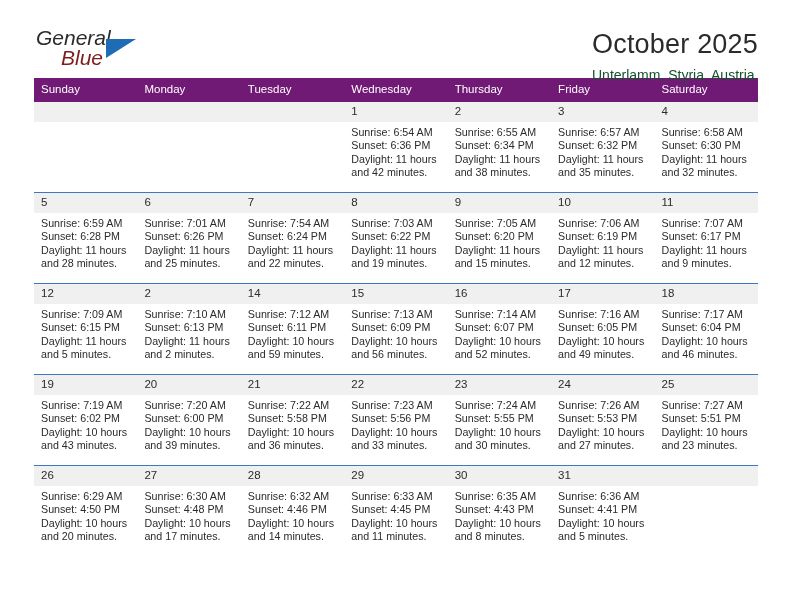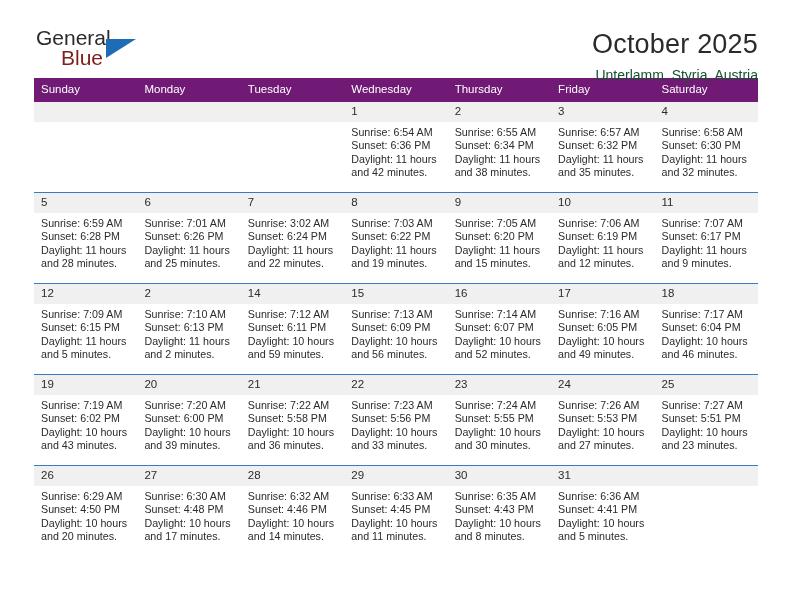--- a/index.html
+++ b/index.html
@@ -25,20 +25,21 @@
     align-items: flex-start;
     justify-content: space-between;
     padding-top: 26px;
     height: 78px;
   }
   .logo {
     position: relative;
     width: 150px;
     height: 52px;
     padding-left: 2px;
+    font-style: italic;
   }
   .logo-general {
     font-size: 21px;
     color: #2b2b2b;
     letter-spacing: 0px;
     line-height: 24px;
     display: block;
   }
   .logo-blue {
     font-size: 21px;
@@ -50,21 +51,21 @@
   }
   .logo-triangle {
     position: absolute;
     left: 72px;
     top: 13px;
     width: 0; height: 0;
     border-left: 30px solid #1d6cb5;
     border-bottom: 19px solid transparent;
   }
   .title-wrap {
-    text-align: right;
+    text-align: left;
     padding-top: 2px;
   }
   .cal-title {
     font-size: 27px;
     font-weight: normal;
     color: #2b2b2b;
     line-height: 32px;
     letter-spacing: 0.2px;
   }
   .cal-location {
@@ -225,21 +226,21 @@
                 <div>Sunrise: 7:01 AM</div>
                 <div>Sunset: 6:26 PM</div>
                 <div class="wrapline">Daylight: 11 hours and 25 minutes.</div>
               </div>
             </div>
           </td>
           <td>
             <div class="daycell">
               <div class="daynum">7</div>
               <div class="dayinfo">
-                <div>Sunrise: 3:02 AM</div>
+                <div>Sunrise: 7:54 AM</div>
                 <div>Sunset: 6:24 PM</div>
                 <div class="wrapline">Daylight: 11 hours and 22 minutes.</div>
               </div>
             </div>
           </td>
           <td>
             <div class="daycell">
               <div class="daynum">8</div>
               <div class="dayinfo">
                 <div>Sunrise: 7:03 AM</div>

